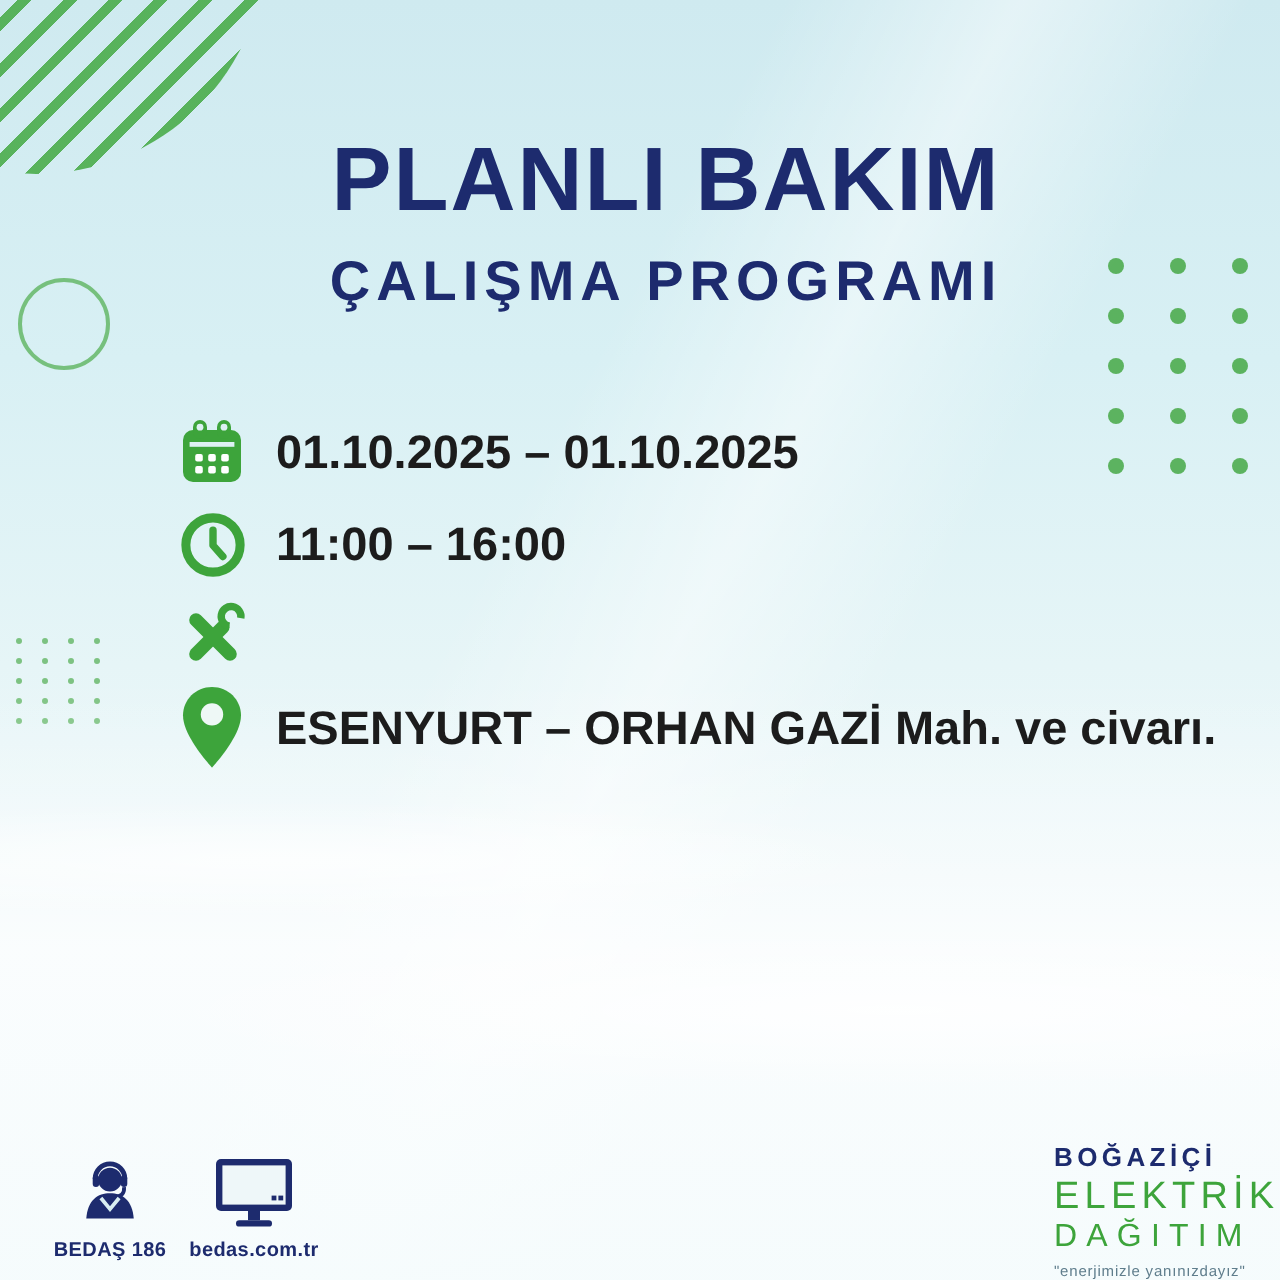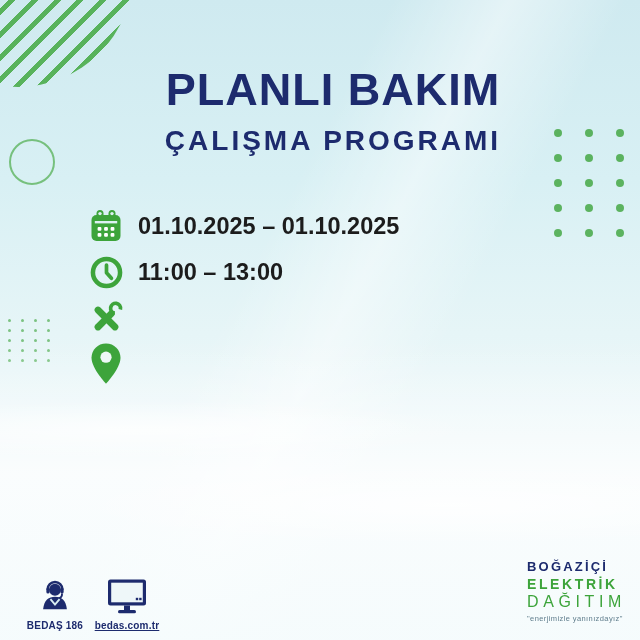--- a/index.html
+++ b/index.html
@@ -42,25 +42,25 @@
   .info-list{position:absolute;left:86px;top:208px;}
   .info-row{display:flex;align-items:center;height:36px;margin-bottom:10px;}
   .info-icon{width:40px;display:flex;justify-content:center;align-items:center;flex:none;}
   .info-text{margin-left:12px;font-size:23.5px;color:var(--text);white-space:nowrap;font-weight:bold;}
   
   .footer{position:absolute;left:0;right:0;bottom:0;height:80px;}
   .contact{position:absolute;top:15px;text-align:center;color:var(--navy);}
   .contact .c-icon{height:40px;display:flex;align-items:flex-end;justify-content:center;}
   .contact .c-label{font-size:10px;font-weight:700;letter-spacing:.2px;margin-top:5px;white-space:nowrap;}
   .contact-1{left:20px;width:70px;}
-  .contact-2{left:90px;width:74px;text-decoration:underline;}
+  .contact-2{left:90px;width:74px;}
   .contact-3{left:158px;width:84px;}
-  .brand{position:absolute;right:17px;top:0px;width:96px;line-height:1;}
+  .brand{position:absolute;right:17px;top:12px;width:96px;line-height:1;}
   .brand-l1{font-size:13px;font-weight:800;letter-spacing:2.2px;color:var(--navy);}
-  .brand-l2{font-size:14px;font-weight:700;letter-spacing:2.6px;color:var(--green);margin-top:3.5px;}
+  .brand-l2{font-size:19px;font-weight:400;letter-spacing:2.6px;color:var(--green);margin-top:3.5px;}
   .brand-l3{font-size:16px;font-weight:400;letter-spacing:4.6px;color:var(--green);margin-top:3.5px;}
   .brand-tagline{font-size:7.5px;font-weight:400;letter-spacing:.4px;color:var(--tagline);margin-top:5px;white-space:nowrap;}
 </style>
 </head>
 <body>
 
 <div class="canvas">
 
   <div class="stripes-circle"></div>
   <div class="outline-circle"></div>
@@ -135,21 +135,21 @@
       <span class="info-text">01.10.2025 – 01.10.2025</span>
     </div>
 
     <div class="info-row">
       <span class="info-icon">
         <svg width="37" height="37" viewBox="0 0 36 36">
           <circle cx="18" cy="18" r="13.2" fill="none" stroke="#3da43b" stroke-width="4.4"></circle>
           <path d="M18 10.8 L18 18.2 L22.8 23.6" fill="none" stroke="#3da43b" stroke-width="3.6" stroke-linecap="round" stroke-linejoin="round"></path>
         </svg>
       </span>
-      <span class="info-text">11:00 – 13:00</span>
+      <span class="info-text">11:00 – 16:00</span>
     </div>
 
     <div class="info-row">
       <span class="info-icon">
         <svg width="37" height="37" viewBox="0 0 36 36">
           <g fill="#3da43b">
             <rect x="14.7" y="3" width="6.6" height="30" rx="3.3" transform="rotate(-45 18 18)"></rect>
             <rect x="14.7" y="8" width="6.6" height="25" rx="3.3" transform="rotate(45 18 18)"></rect>
           </g>
           <circle cx="26.8" cy="8" r="4.8" fill="none" stroke="#3da43b" stroke-width="3.6" stroke-dasharray="22.5 7.6" transform="rotate(100 26.8 8)"></circle>
@@ -157,20 +157,21 @@
       </span>
     </div>
 
     <div class="info-row">
       <span class="info-icon">
         <svg width="34" height="44" viewBox="0 0 34 44">
           <path d="M17 1.5 C8.8 1.5 2.5 7.9 2.5 15.8 c0 10.6 14.5 26 14.5 26 s14.5 -15.4 14.5 -26 C31.5 7.9 25.2 1.5 17 1.5 Z" fill="#3da43b"></path>
           <circle cx="17" cy="15.2" r="5.6" fill="#eef8f6"></circle>
         </svg>
       </span>
+      <span class="info-text">ESENYURT – ORHAN GAZİ Mah. ve civarı.</span>
     </div>
 
   </div>
 
   <div class="footer">
 
     <div class="contact contact-1">
       <div class="c-icon">
         <svg width="38" height="38" viewBox="0 0 40 40">
           <g fill="#1d2b6e">

